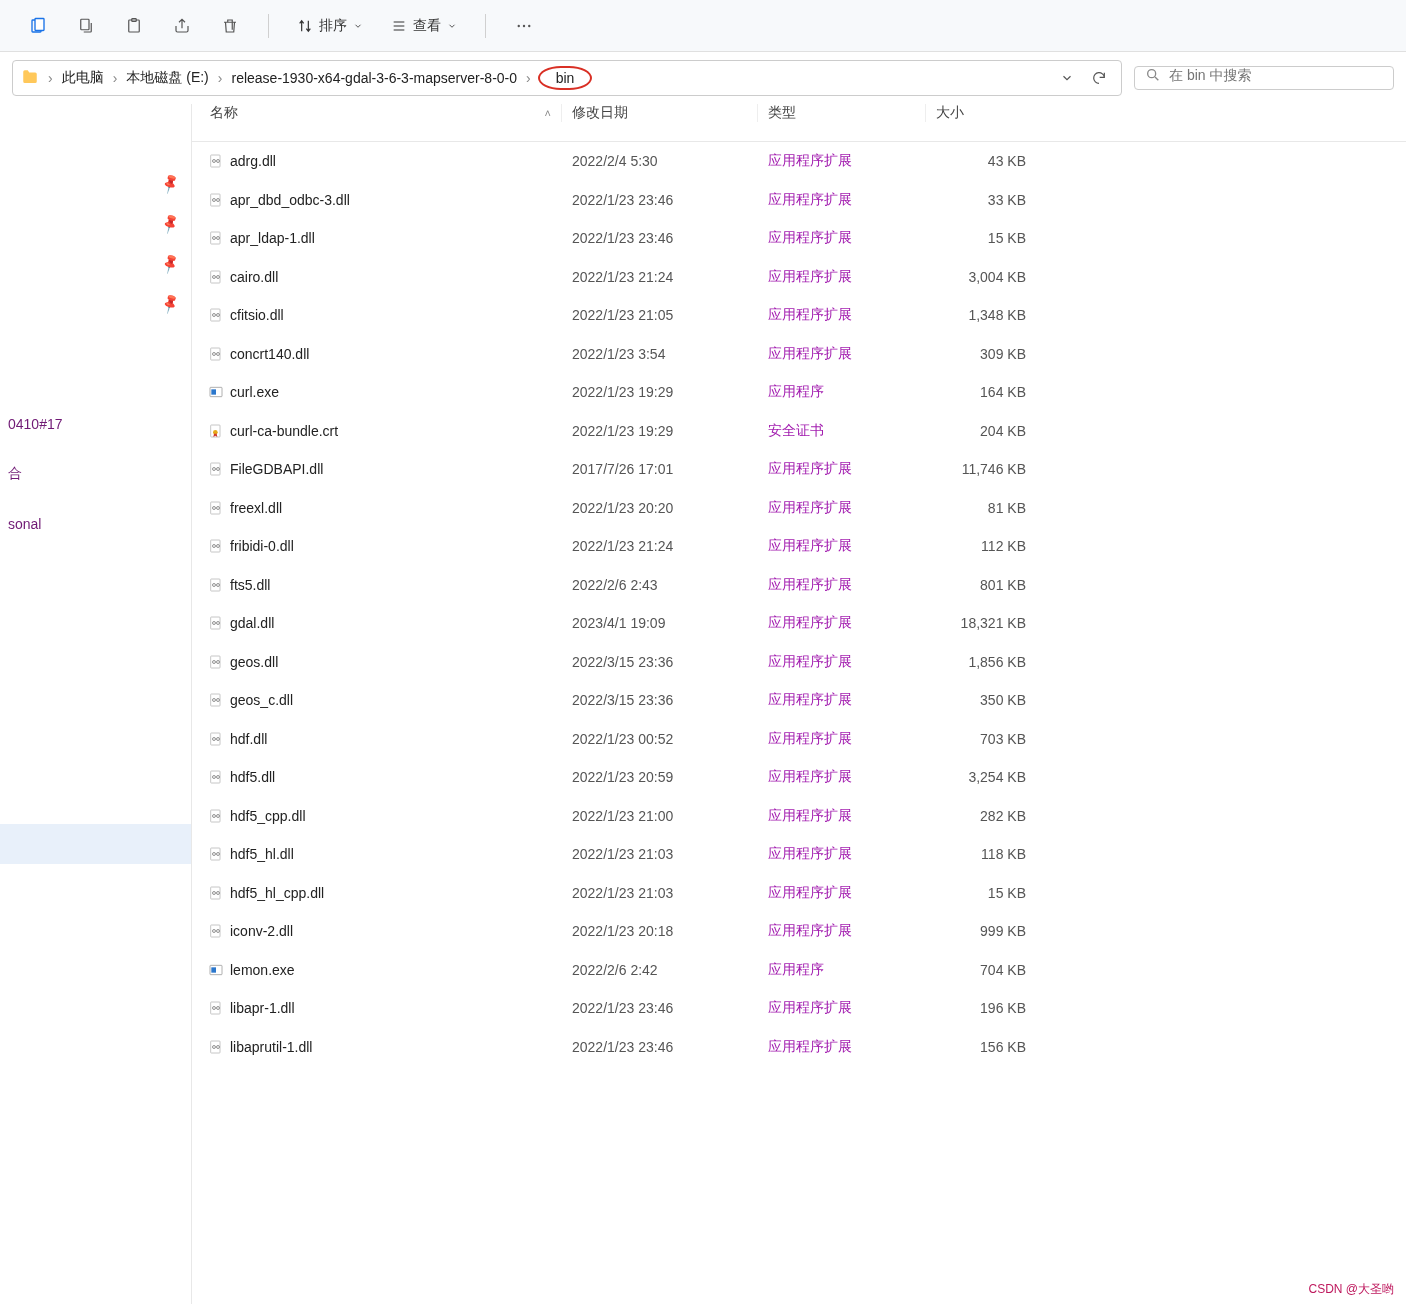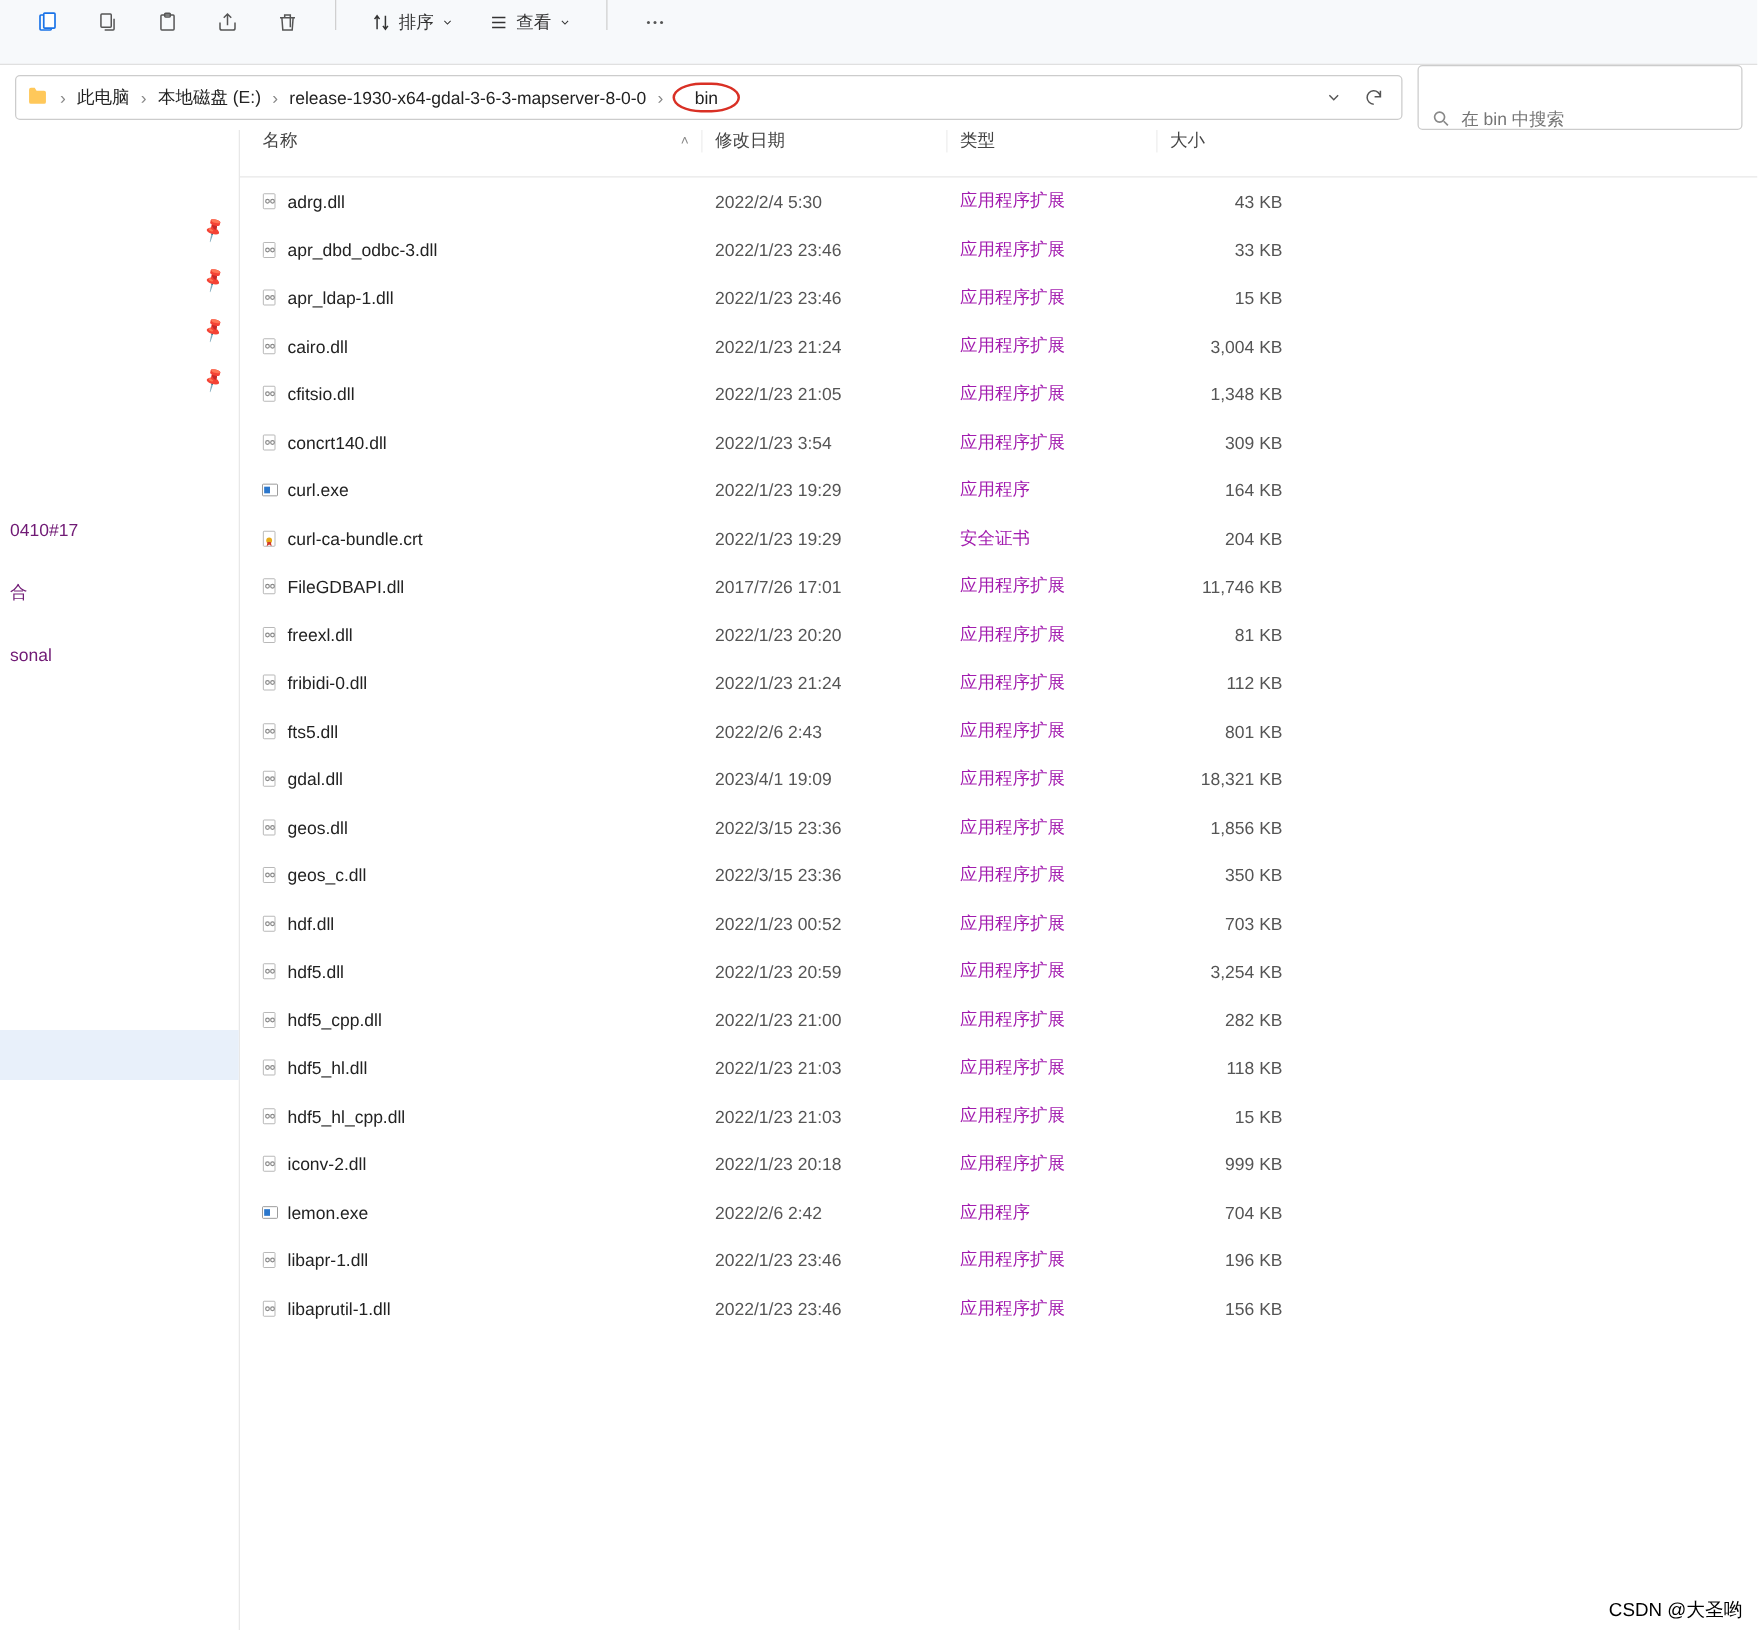--- a/index.html
+++ b/index.html
@@ -10,21 +10,21 @@
   background: #fff;
   width: 1406px;
   height: 1304px;
   overflow: hidden;
 }
 .toolbar {
   height: 52px;
   background: #f7f9fb;
   border-bottom: 1px solid #e0e0e0;
   display: flex;
-  align-items: flex-start;
+  align-items: center;
   padding: 0 20px;
   gap: 12px;
 }
 .toolbar .tb-btn {
   width: 36px;
   height: 36px;
   display: flex;
   align-items: center;
   justify-content: center;
   border-radius: 4px;
@@ -81,25 +81,25 @@
 .bc-btn {
   width: 28px;
   display: flex;
   align-items: center;
   justify-content: center;
   color: #555;
 }
 .bc-spacer { flex: 1; }
 .search-bar {
   width: 260px;
-  height: 52px;
+  height: 24px;
   border: 1px solid #ccc;
   border-radius: 4px;
   display: flex;
-  align-items: flex-end;
+  align-items: flex-start;
   padding: 0 10px;
   gap: 8px;
   color: #888;
 }
 .search-bar input {
   border: none;
   outline: none;
   font-size: 14px;
   flex: 1;
   color: #333;
@@ -170,22 +170,22 @@
 }
 .col-name { width: 332px; color: #222; }
 .col-date { width: 196px; padding-left: 10px; color: #555; }
 .col-type { width: 168px; padding-left: 10px; color: #a21caf; }
 .col-size { width: 110px; text-align: right; color: #555; padding-right: 10px;}
 
 .watermark {
   position: fixed;
   bottom: 6px;
   right: 12px;
-  color: #000000;
-  font-size: 15px;
+  color: #be185d;
+  font-size: 12px;
 }
 </style>
 </head>
 <body>
 
 <div class="toolbar">
   <div class="tb-btn accent">
     <svg width="18" height="18" viewBox="0 0 24 24" fill="none" stroke="currentColor" stroke-width="1.8">
         <rect x="4" y="4" width="12" height="16" rx="1"></rect>
         <rect x="8" y="2" width="12" height="16" rx="1" fill="#fff"></rect>

